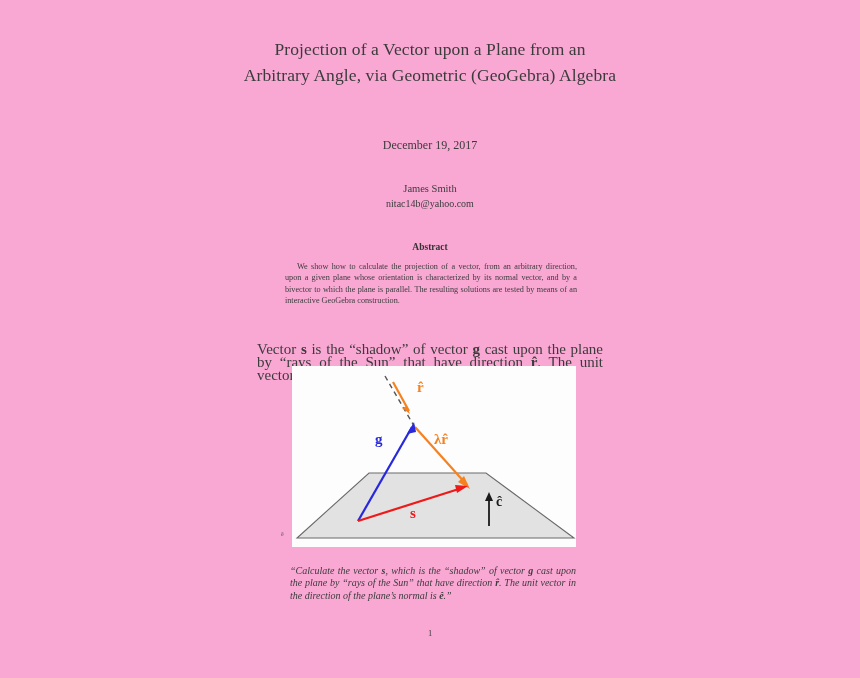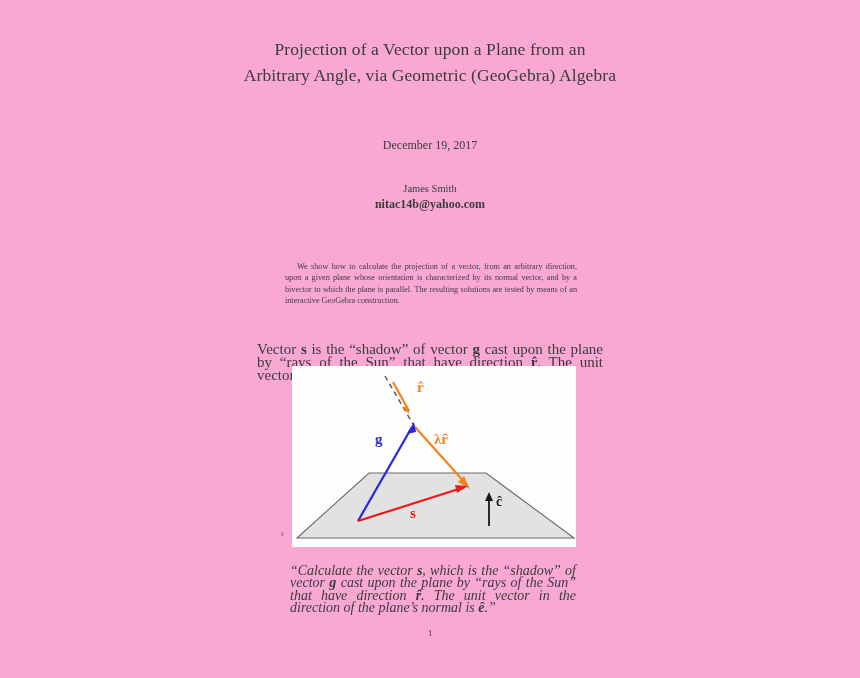--- a/index.html
+++ b/index.html
@@ -48,24 +48,23 @@
     left: 0;
     width: 860px;
     text-align: center;
   }
   .author-name {
     font-size: 10.5px;
     line-height: 14.5px;
     color: #3b3b3b;
   }
   .author-email {
-    font-size: 12px;
+    font-size: 10px;
     line-height: 14.5px;
     color: #3b3b3b;
-    font-weight: bold;
   }
   .author-link {
     font-size: 10px;
     line-height: 14.5px;
     color: #3b3b3b;
   }
   .abstract-head {
     position: absolute;
     top: 242px;
     left: 0;
@@ -116,21 +115,21 @@
     left: 281px;
     top: 531px;
     font-size: 6px;
     color: #555;
   }
   .caption {
     position: absolute;
     top: 565px;
     left: 290px;
     width: 286px;
-    font-size: 14px;
+    font-size: 10px;
     line-height: 12.4px;
     font-style: italic;
     text-align: justify;
     color: #3b3b3b;
   }
   .caption .vec {
     font-weight: bold;
     font-style: italic;
   }
   .page-number {
@@ -157,20 +156,21 @@
     <div class="title-line">Arbitrary Angle, via Geometric (GeoGebra) Algebra</div>
   </div>
 
   <div class="date">December 19, 2017</div>
 
   <div class="authors">
     <div class="author-name">James Smith</div>
     <div class="author-email">nitac14b@yahoo.com</div>
   </div>
 
+  <div class="abstract-head">Abstract</div>
   <div class="abstract-body">We show how to calculate the projection of a vector, from an arbitrary direction, upon a given plane whose orientation is characterized by its normal vector, and by a bivector to which the plane is parallel. The resulting solutions are tested by means of an interactive GeoGebra construction.</div>
 
   <div class="body-para">
     <span>Vector </span><span class="vec">s</span><span> is the “shadow” of vector </span><span class="vec">g</span><span> cast upon the plane by “rays of the Sun” that have direction </span><span class="vec">r̂</span><span>. The unit vector in the direction of the plane’s normal is</span>
   </div>
 
   <div class="figure">
     <svg width="284" height="181" viewBox="0 0 284 181">
       <rect x="0" y="0" width="284" height="181" fill="#fdfdfd"></rect>
 

